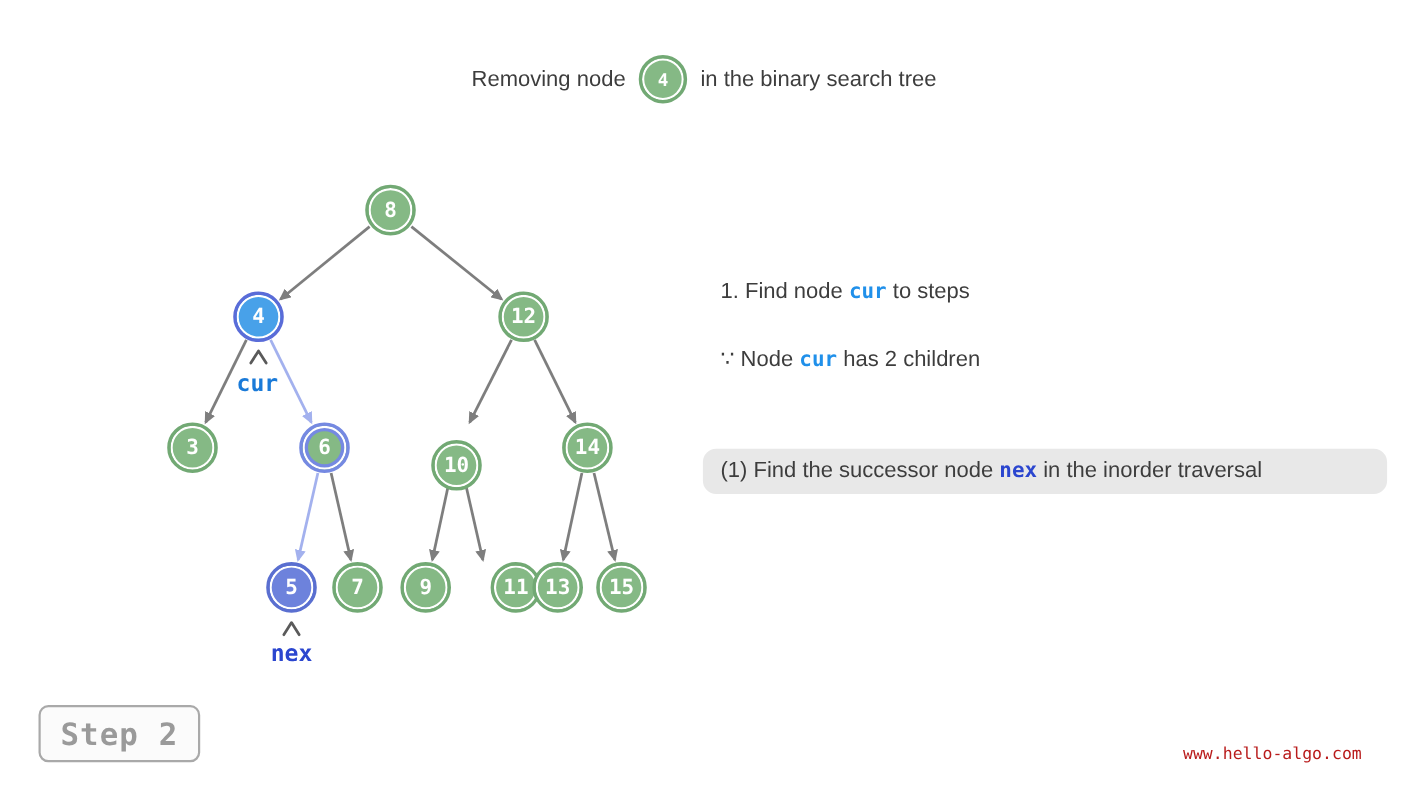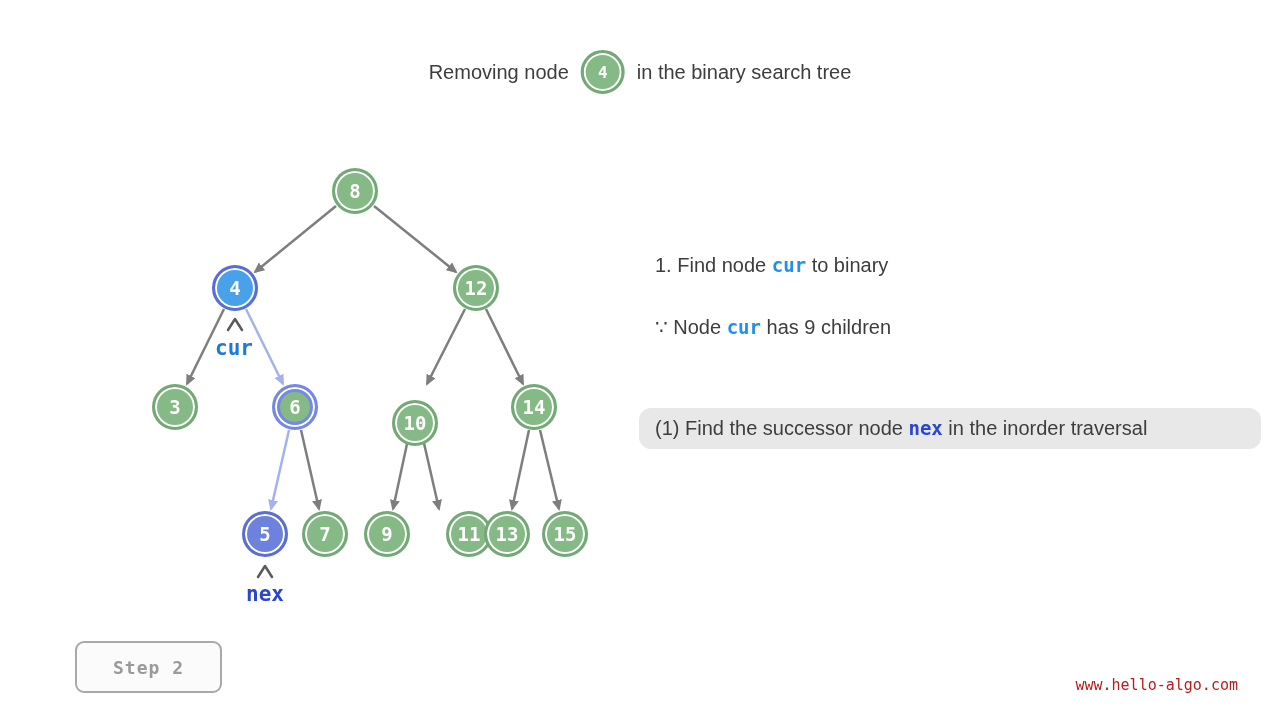--- a/index.html
+++ b/index.html
@@ -84,21 +84,21 @@
   }
 
   
   .step-badge {
     position: absolute; left: 35px; top: 641px;
     width: 143px; height: 48px;
     border: 2px solid #a9a9a9; border-radius: 9px;
     background: #fbfbfb;
     display: flex; align-items: center; justify-content: center;
     font-family: "DejaVu Sans Mono", monospace; font-weight: bold;
-    font-size: 18px; color: #9a9a9a; letter-spacing: 1px; margin-left: 40px;
+    font-size: 28px; color: #9a9a9a; letter-spacing: 1px;
   }
 
   
   .watermark {
     position: absolute; right: 42px; bottom: 26px;
     font-family: "DejaVu Sans Mono", monospace;
     font-size: 15px; color: #b91c1c;
   }
 </style>
 </head>
@@ -149,24 +149,24 @@
   <div class="node green" style="left:302px;top:511px">7</div>
   <div class="node green" style="left:364px;top:511px">9</div>
   <div class="node green" style="left:446px;top:511px">11</div>
   <div class="node green" style="left:484px;top:511px">13</div>
   <div class="node green" style="left:542px;top:511px">15</div>
 
   <div class="pointer-label cur" style="left:206px;top:336px">cur</div>
   <div class="pointer-label nex" style="left:237px;top:582px">nex</div>
 
   <div class="note-line" style="top:252px">
-    <span>1. Find node </span><span class="kw cur">cur</span><span> to binary</span>
+    <span>1. Find node </span><span class="kw cur">cur</span><span> to steps</span>
   </div>
   <div class="note-line" style="top:314px">
-    <span>∵ Node </span><span class="kw cur">cur</span><span> has 9 children</span>
+    <span>∵ Node </span><span class="kw cur">cur</span><span> has 2 children</span>
   </div>
   <div class="highlight-box">
     <div class="note-text">
       <span>(1) Find the successor node </span><span class="kw nex">nex</span><span> in the inorder traversal</span>
     </div>
   </div>
 
   <div class="step-badge">Step 2</div>
 
   <div class="watermark">www.hello-algo.com</div>

